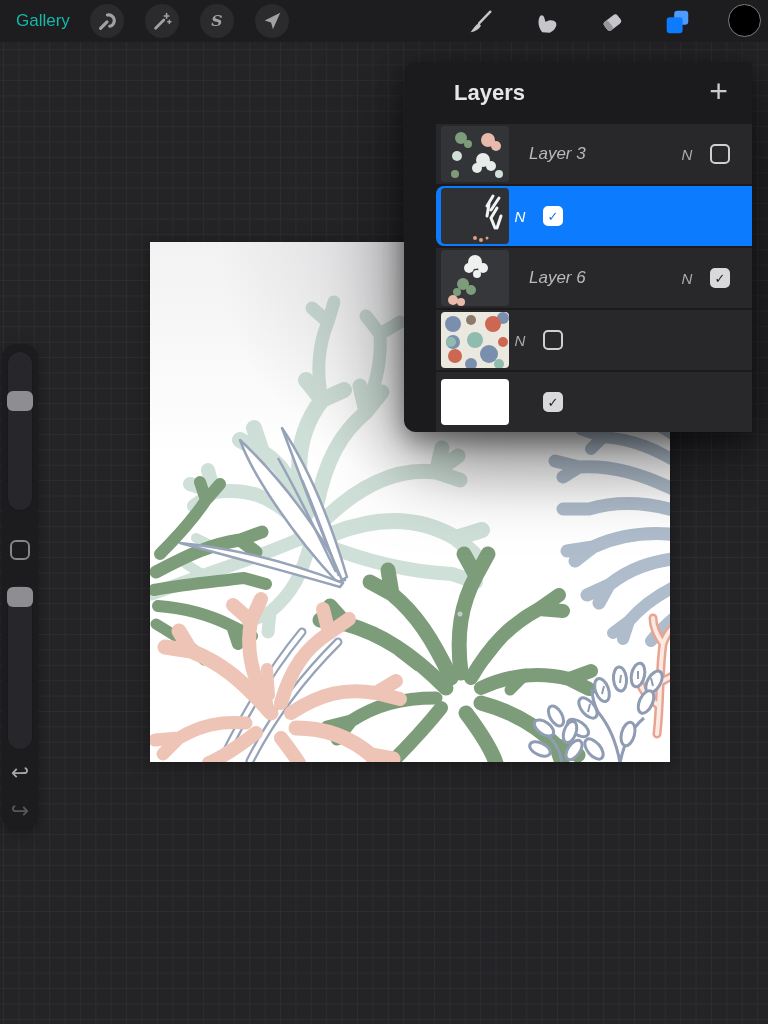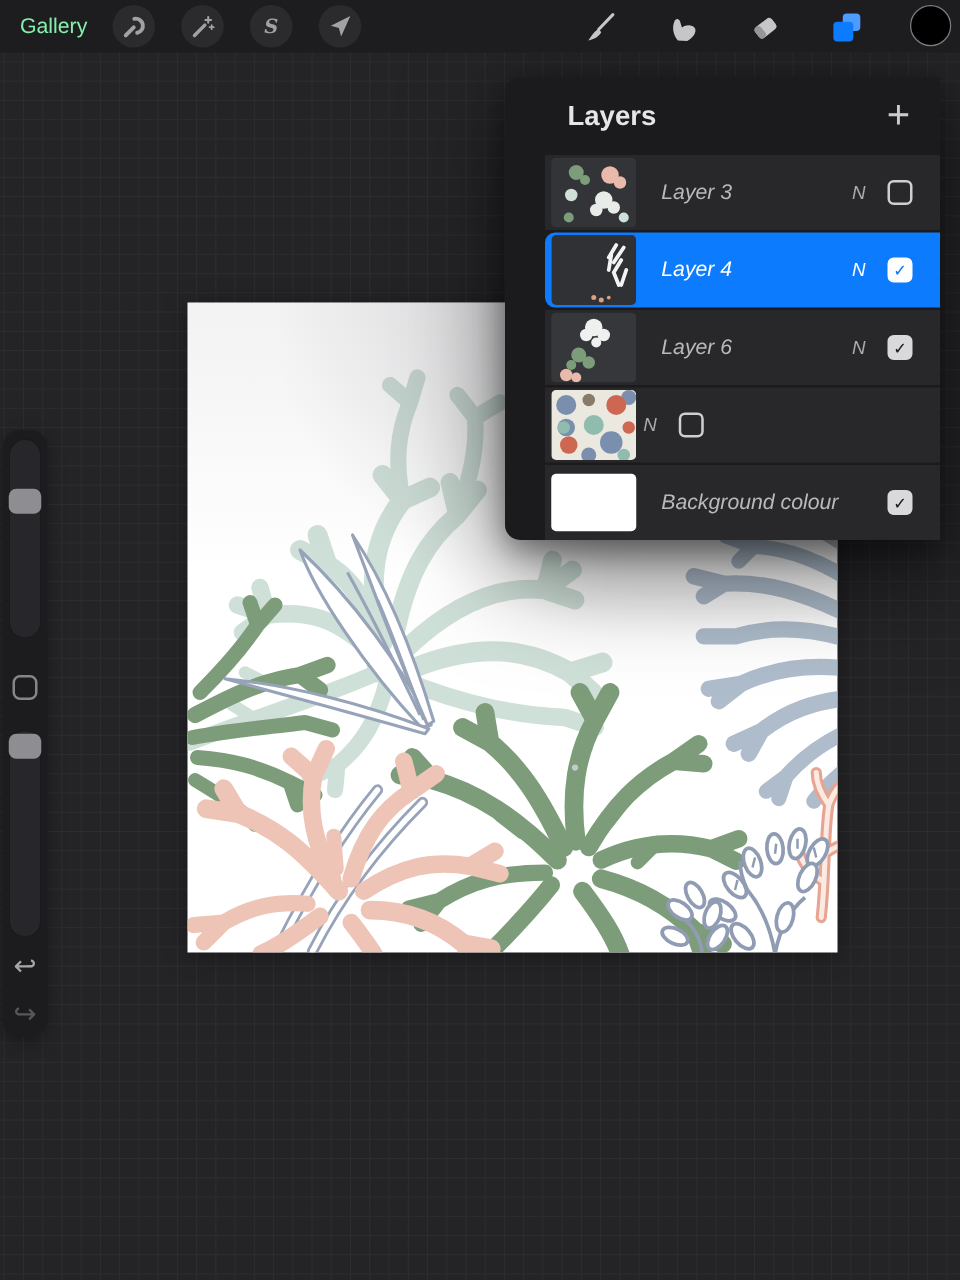--- a/index.html
+++ b/index.html
@@ -9,21 +9,21 @@
     font-family:"Liberation Sans","DejaVu Sans",sans-serif;
     background-color:#242427;
     background-image:
       linear-gradient(#2d2d31 1px, transparent 1px),
       linear-gradient(90deg,#2d2d31 1px, transparent 1px);
     background-size:15.4px 15.4px;
     background-position:3px 3px;
   }
   
   #topbar{position:absolute;left:0;top:0;width:768px;height:42px;background:#1d1d20;z-index:40;}
-  #gallery{position:absolute;left:16px;top:0;height:42px;line-height:42px;color:#86efac;font-size:17px;}
+  #gallery{position:absolute;left:16px;top:0;height:42px;line-height:42px;color:#14b8a6;font-size:17px;}
   .tool-circle{position:absolute;top:4px;width:34px;height:34px;border-radius:50%;background:#2b2b2e;display:flex;align-items:center;justify-content:center;}
   .tool-plain{position:absolute;top:6px;width:32px;height:32px;display:flex;align-items:center;justify-content:center;}
   #color-swatch{position:absolute;top:4px;left:728px;width:33px;height:33px;border-radius:50%;background:#000;border:1.5px solid #7e7e82;}
   
   #artboard{position:absolute;left:150px;top:242px;width:520px;height:520px;background:#ffffff;z-index:10;overflow:hidden;box-shadow:0 2px 18px rgba(0,0,0,0.35);}
   #artboard svg{position:absolute;left:0;top:0;}
   #canvas-shade{position:absolute;left:0;top:0;width:100%;height:100%;pointer-events:none;
     background:
       radial-gradient(480px 360px at 78% 4%, rgba(88,90,97,0.30), rgba(88,90,97,0) 70%),
       linear-gradient(180deg, rgba(88,90,97,0.08), rgba(88,90,97,0) 42%);}
@@ -282,21 +282,20 @@
             <g stroke="#f2f4f3" stroke-width="3" stroke-linecap="round" fill="none">
               <path d="M52,8 l-6,10 M58,10 l-8,12 M48,16 l-2,12 M56,20 l-6,10 M50,30 l4,10 M60,28 l-4,12"></path>
             </g>
             <g fill="#e0a07c">
                 <circle cx="34" cy="50" r="2"></circle>
                 <circle cx="40" cy="52" r="2"></circle>
                 <circle cx="46" cy="50" r="1.5"></circle>
               </g>
           </svg>
         </div>
-        <div class="layer-name">Layer 4</div>
         <div class="blend-badge">N</div>
         <span class="checkbox checked">
             <span class="check">✓</span>
           </span>
       </div>
 
       <div class="layer-row">
         <div class="thumb">
           <svg width="68" height="56" viewBox="0 0 68 56">
             <rect width="68" height="56" fill="#35373a"></rect>
@@ -349,21 +348,20 @@
                 <circle cx="30" cy="8" r="5"></circle>
               </g>
           </svg>
         </div>
         <div class="blend-badge">N</div>
         <span class="checkbox"></span>
       </div>
 
       <div class="layer-row">
         <div class="thumb bg-thumb"></div>
-        <div class="layer-name">Background colour</div>
         <div class="blend-badge"></div>
         <span class="checkbox checked">
             <span class="check">✓</span>
           </span>
       </div>
 
     </div>
   </div>
 
 </div>

